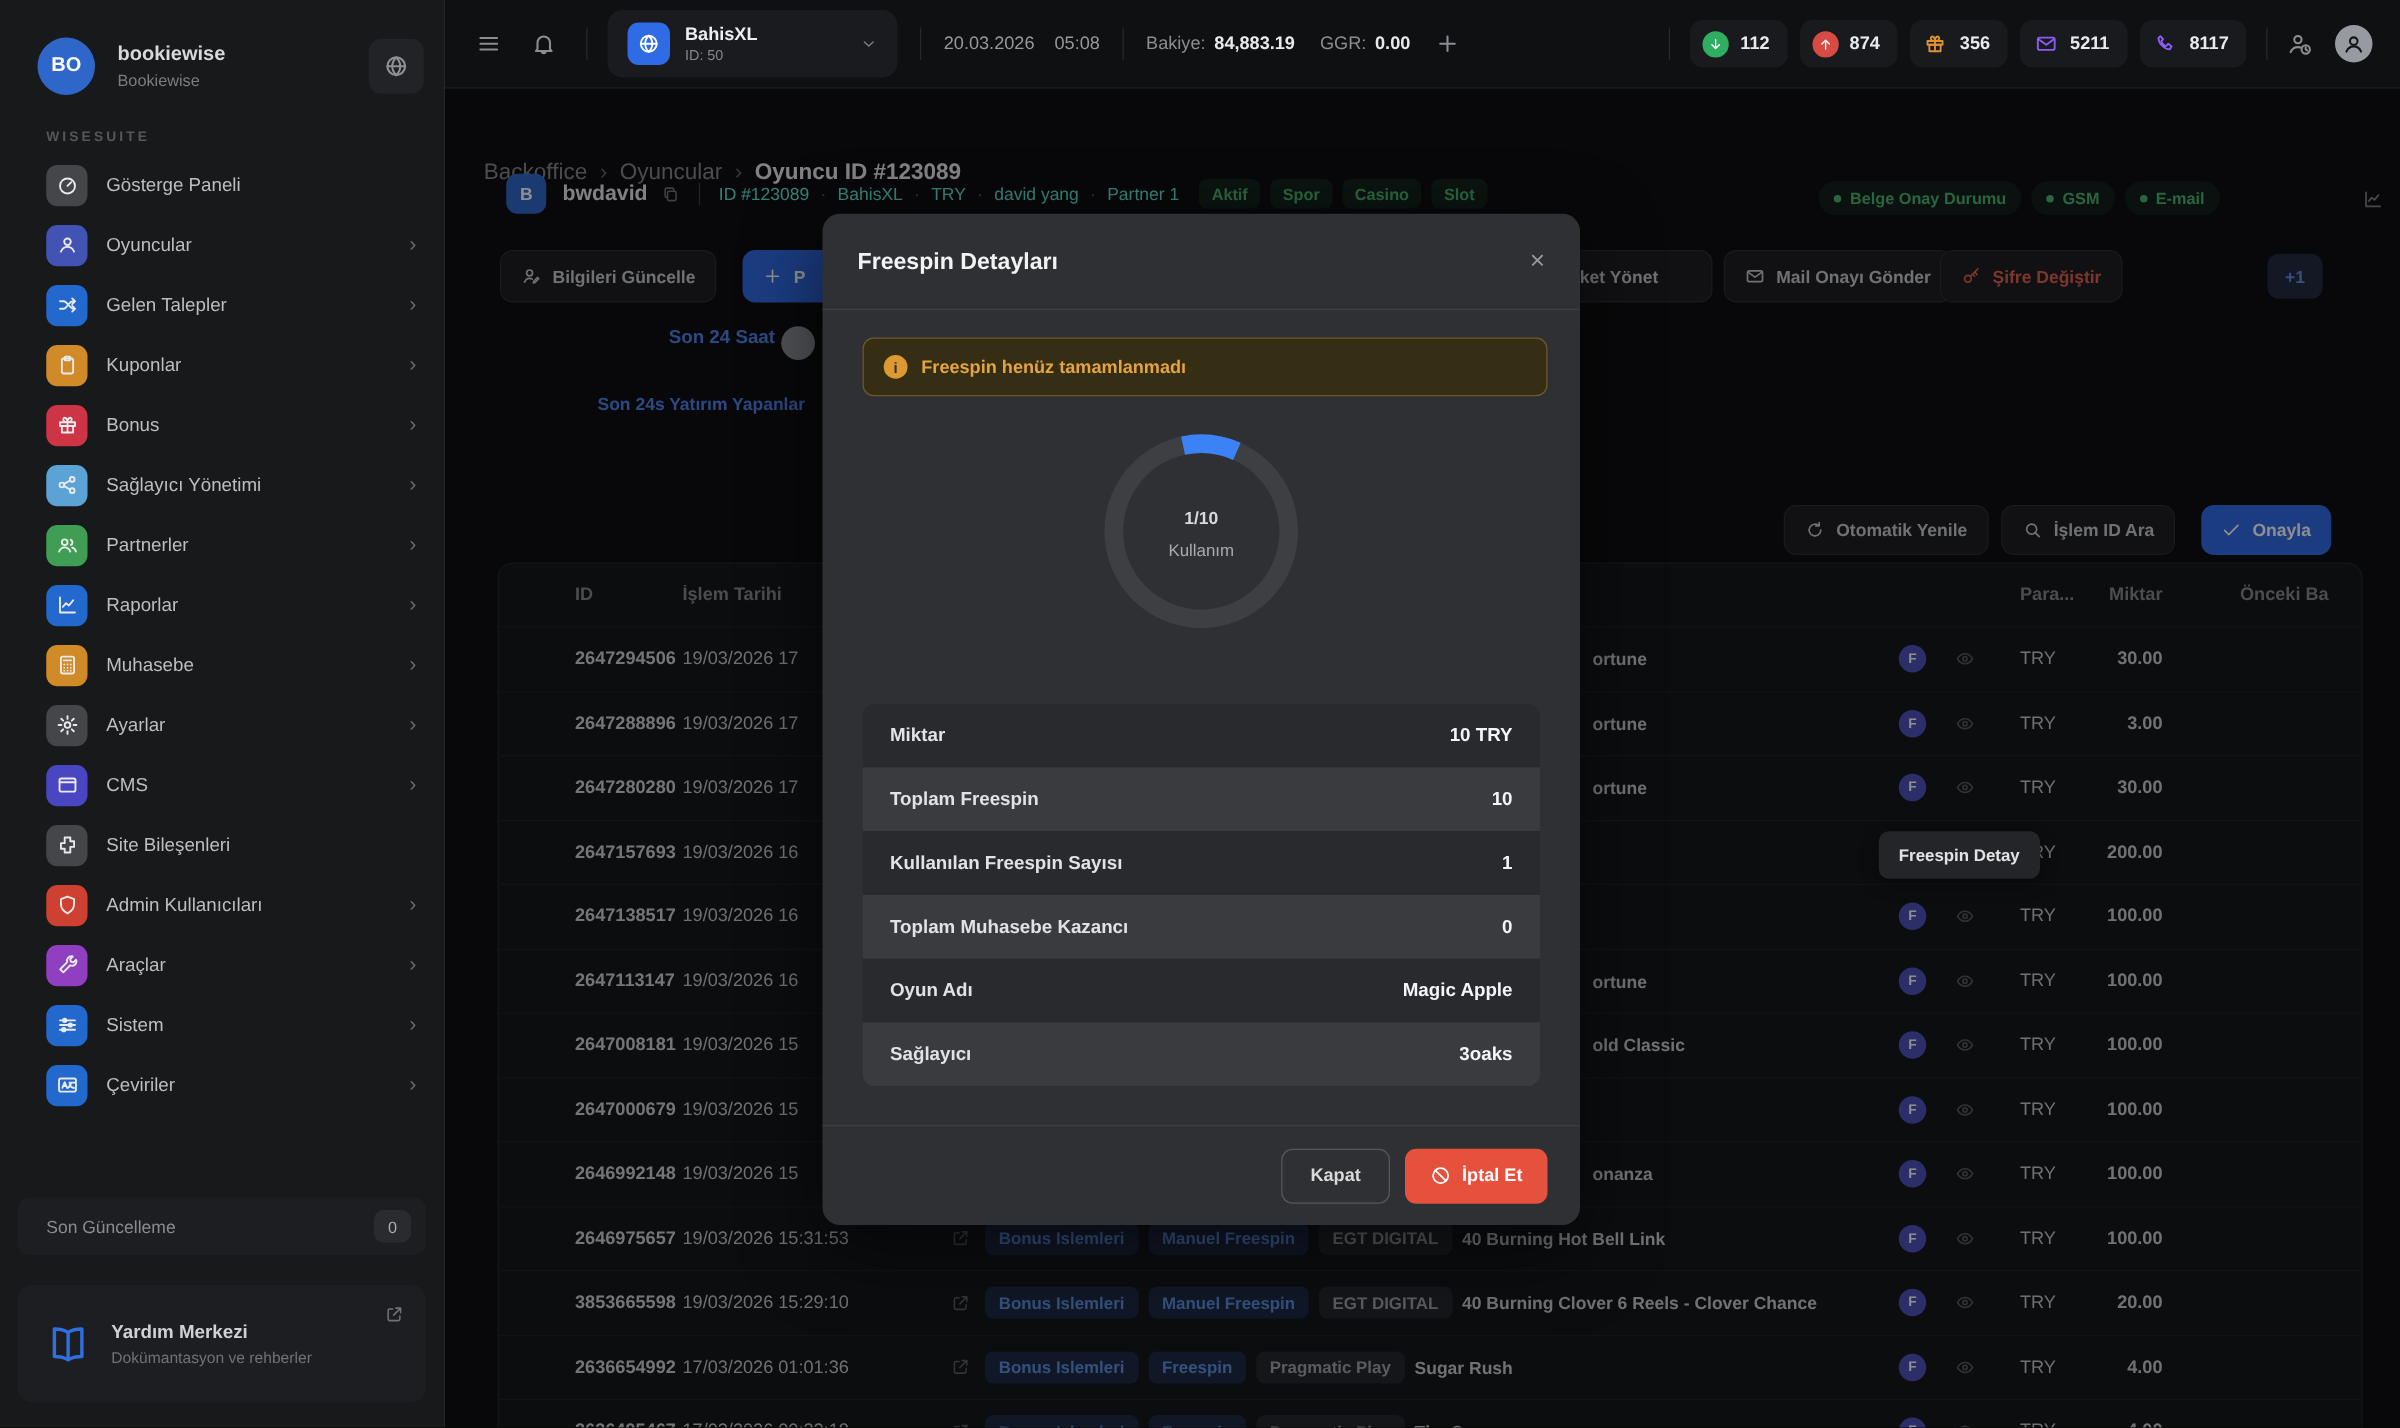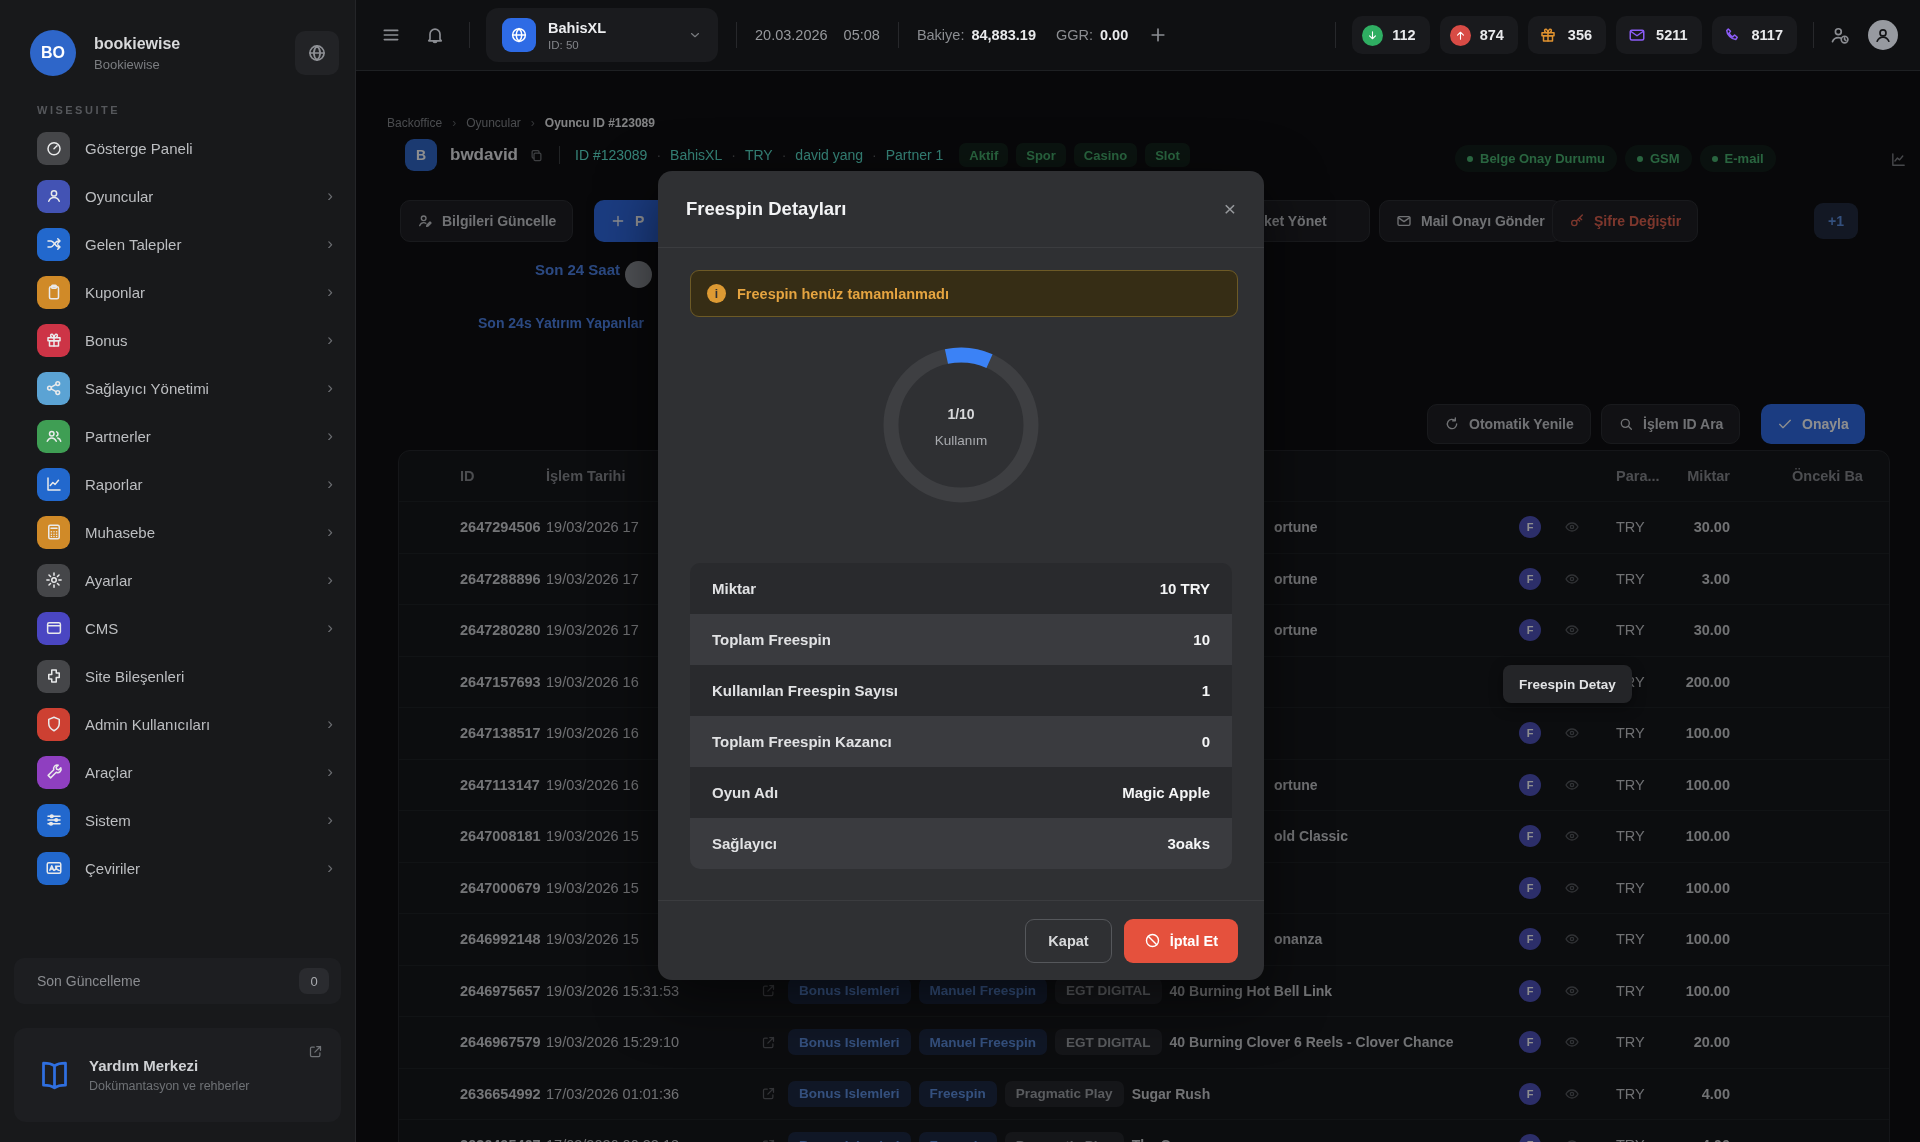--- a/index.html
+++ b/index.html
@@ -70,22 +70,22 @@
   .pill-ic svg { width:13px; height:13px; }
   .pill-ic.plain svg { width:18px; height:18px; }
   .pill-val { color:#e9eaec; font-weight:700; font-size:14.5px; margin-left:9px; }
   .tb-avatar { width:30px; height:30px; border-radius:50%; background:#979aa0; color:#141517;
     display:flex; align-items:center; justify-content:center; cursor:pointer; }
   .tb-avatar svg { width:20px; height:20px; }
 
   
   .content { position:relative; flex:1; background:#0b0c0d; overflow:hidden; }
   .dim { position:absolute; inset:0; background:rgba(4,5,7,.45); z-index:40; pointer-events:none; }
-  .bc { position:absolute; left:31px; top:45px; display:flex; align-items:center; gap:10px;
-    font-size:12px; color:#85878b; z-index:1; }
+  .bc { position:absolute; left:31px; top:56px; display:flex; align-items:center; gap:10px;
+    font-size:18px; color:#85878b; z-index:1; }
   .crumb { cursor:pointer; }
   .crumb-wrap { display:flex; align-items:center; gap:10px; }
   .crumb-wrap:first-of-type .crumb-sep { display:none; }
   .crumb-sep { color:#5c5e62; }
   .bc .crumb-wrap:last-of-type .crumb { color:#e9eaeb; font-weight:700; }
 
   .player { position:absolute; left:49px; top:64px; height:40px; display:flex; align-items:center; z-index:1; }
   .p-avatar { width:32px; height:32px; border-radius:9px; background:#2e66c9; color:#fff; font-weight:700;
     font-size:14px; display:flex; align-items:center; justify-content:center; }
   .p-name { margin-left:13px; color:#e7e8ea; font-size:17px; font-weight:700; }
@@ -940,21 +940,21 @@
                   <path d="M3 12s3.5-6 9-6 9 6 9 6-3.5 6-9 6-9-6-9-6z"></path>
                   <circle cx="12" cy="12" r="2.5"></circle>
                 </svg>
               </span>
               <span class="c-cur">TRY</span>
               <span class="c-amt">100.00</span>
               <span class="c-prev"></span>
             </div>
 
             <div class="trow">
-              <span class="c-id">2646967579</span>
+              <span class="c-id">3853665598</span>
               <span class="c-date">19/03/2026 15:29:10</span>
               <span class="c-ico svgicon">
                 <svg viewBox="0 0 24 24" fill="none" stroke="currentColor" stroke-width="2" stroke-linecap="round" stroke-linejoin="round">
                   <path d="M10 5H6a2 2 0 00-2 2v11a2 2 0 002 2h11a2 2 0 002-2v-4M14 4h6v6M20 4l-9 9"></path>
                 </svg>
               </span>
               <span class="c-badges">
                 <span class="badge blue">Bonus Islemleri</span>
                 <span class="badge blue">Manuel Freespin</span>
                 <span class="badge gray">EGT DIGITAL</span>
@@ -1066,21 +1066,21 @@
         <span class="m-lbl">Toplam Freespin</span>
         <span class="m-val">10</span>
       </div>
 
       <div class="m-row">
         <span class="m-lbl">Kullanılan Freespin Sayısı</span>
         <span class="m-val">1</span>
       </div>
 
       <div class="m-row">
-        <span class="m-lbl">Toplam Freespin Kazancı</span>
+        <span class="m-lbl">Toplam Muhasebe Kazancı</span>
         <span class="m-val">0</span>
       </div>
 
       <div class="m-row">
         <span class="m-lbl">Oyun Adı</span>
         <span class="m-val">Magic Apple</span>
       </div>
 
       <div class="m-row">
         <span class="m-lbl">Sağlayıcı</span>

